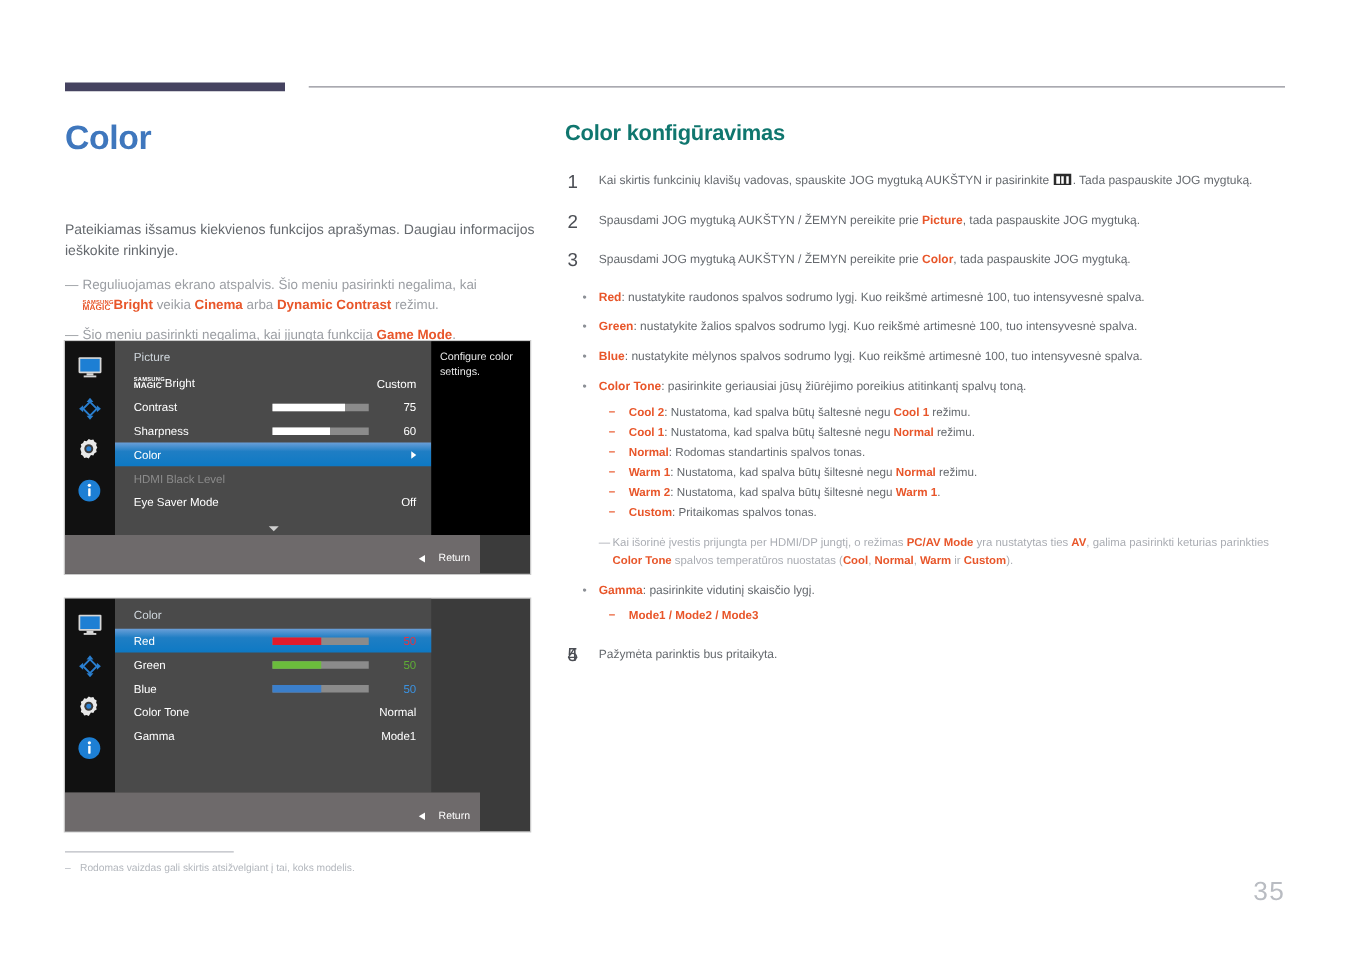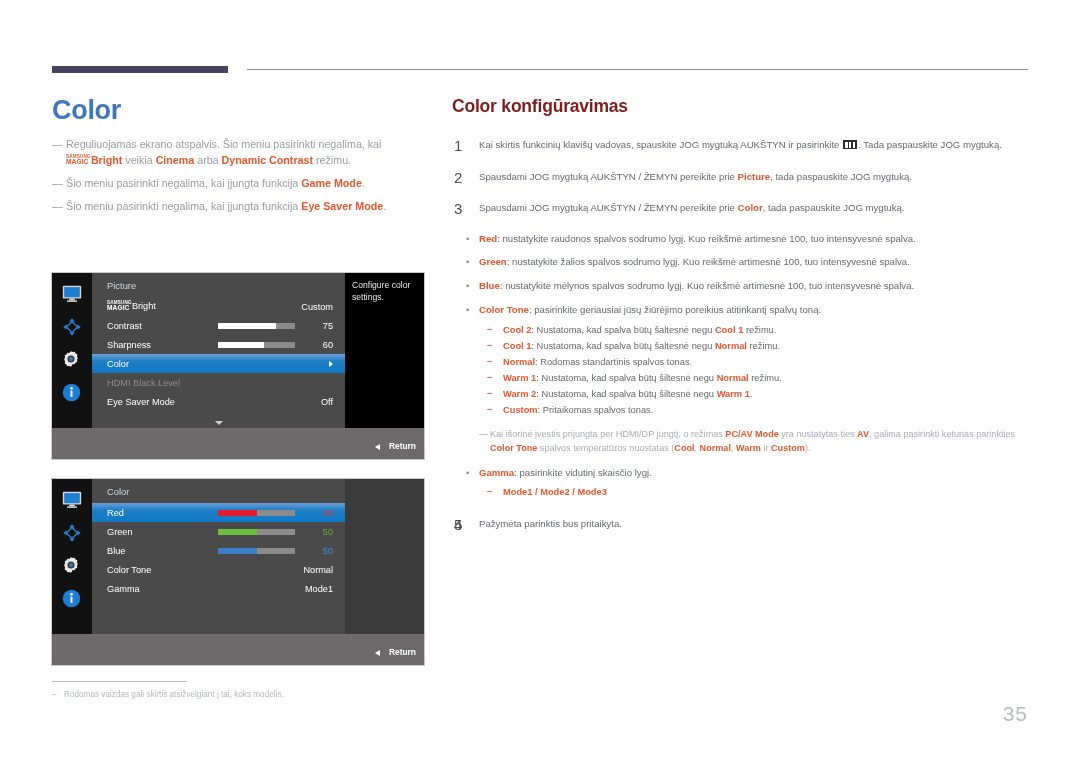--- a/index.html
+++ b/index.html
@@ -156,24 +156,23 @@
     color: #e7e7e7;
     font-size: 8.6px;
     line-height: 1.35;
     padding: 7px 6px 0 7px;
     box-sizing: border-box;
   }
   .osd-footer {
     position: absolute;
     left: 0;
     bottom: 0;
-    width: 372px;
+    width: 332px;
     height: 31px;
     background: #6e6a6b;
-    font-weight: bold;
   }
   .osd-return {
     position: absolute;
     right: 8px;
     bottom: 8px;
     font-size: 8.4px;
     color: #ffffff;
   }
   .osd-return-arrow {
     position: absolute;
@@ -290,21 +289,21 @@
   
   .right-col {
     position: absolute;
     left: 452px;
     top: 96px;
     width: 580px;
   }
   .sec-title {
     font-size: 17.5px;
     font-weight: bold;
-    color: #7f1d1d;
+    color: #0f766e;
     margin: 0 0 20px 0;
     letter-spacing: -0.2px;
   }
   .step {
     position: relative;
     padding-left: 27px;
     margin-bottom: 16px;
     font-size: 9.6px;
     line-height: 1.62;
     color: #65696e;
@@ -406,20 +405,21 @@
 </head>
 <body>
 
 <div class="page">
 
   <div class="rule-thick"></div>
   <div class="rule-thin"></div>
 
   <div class="left-col">
     <h1 class="chapter-title">Color</h1>
+    <div class="intro">Pateikiamas išsamus kiekvienos funkcijos aprašymas. Daugiau informacijos ieškokite rinkinyje.</div>
     <div class="notes">
         <div class="note"><span class="dash">—</span><span>Reguliuojamas ekrano atspalvis. Šio meniu pasirinkti negalima, kai </span><span class="magic-wrap"><span class="magic"><span class="s1">SAMSUNG</span><span class="s2">MAGIC</span></span><b class="kw">Bright</b></span><span> veikia </span><span class="kw">Cinema</span><span> arba </span><span class="kw">Dynamic Contrast</span><span> režimu.</span></div>
         <div class="note"><span class="dash">—</span><span>Šio meniu pasirinkti negalima, kai įjungta funkcija </span><span class="kw">Game Mode</span><span>.</span></div>
         <div class="note"><span class="dash">—</span><span>Šio meniu pasirinkti negalima, kai įjungta funkcija </span><span class="kw">Eye Saver Mode</span><span>.</span></div>
       </div>
   </div>
 
   <div class="osd osd-1">
     <div class="osd-side">
       <div class="osd-side-icons">

